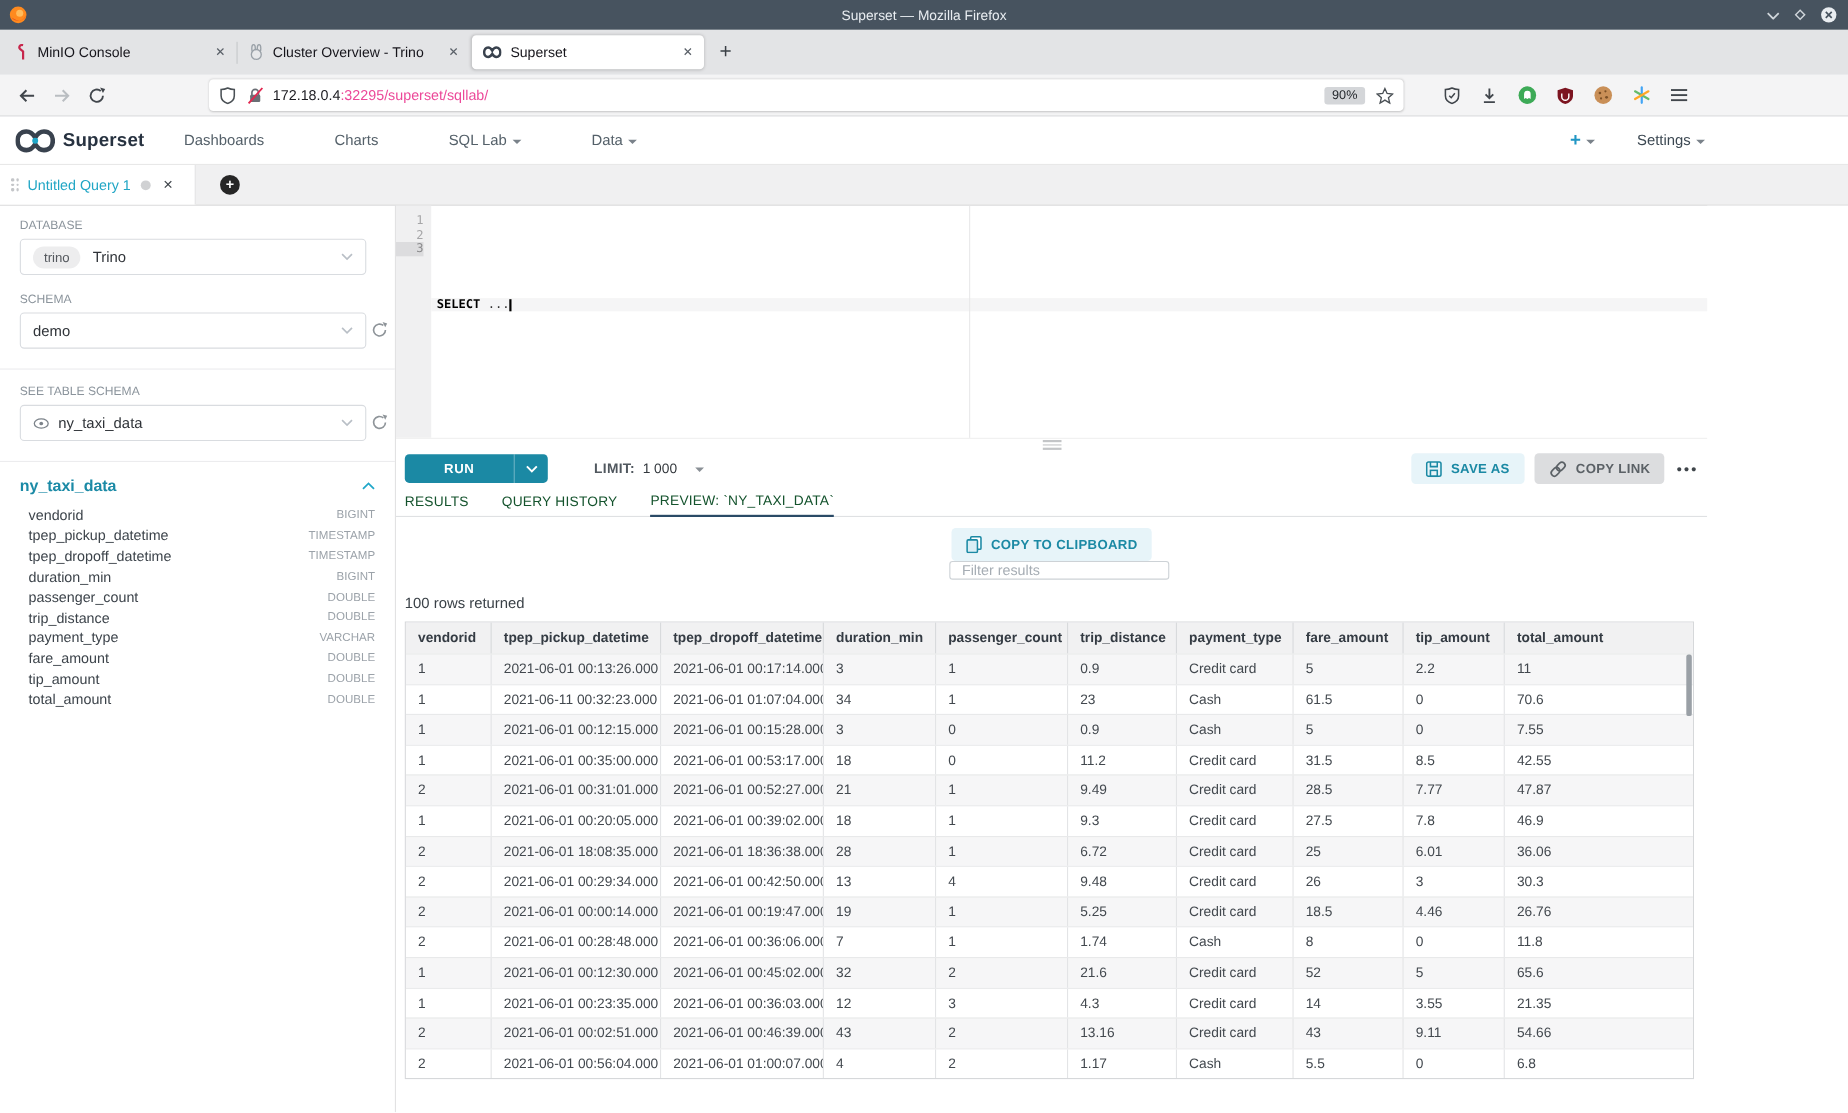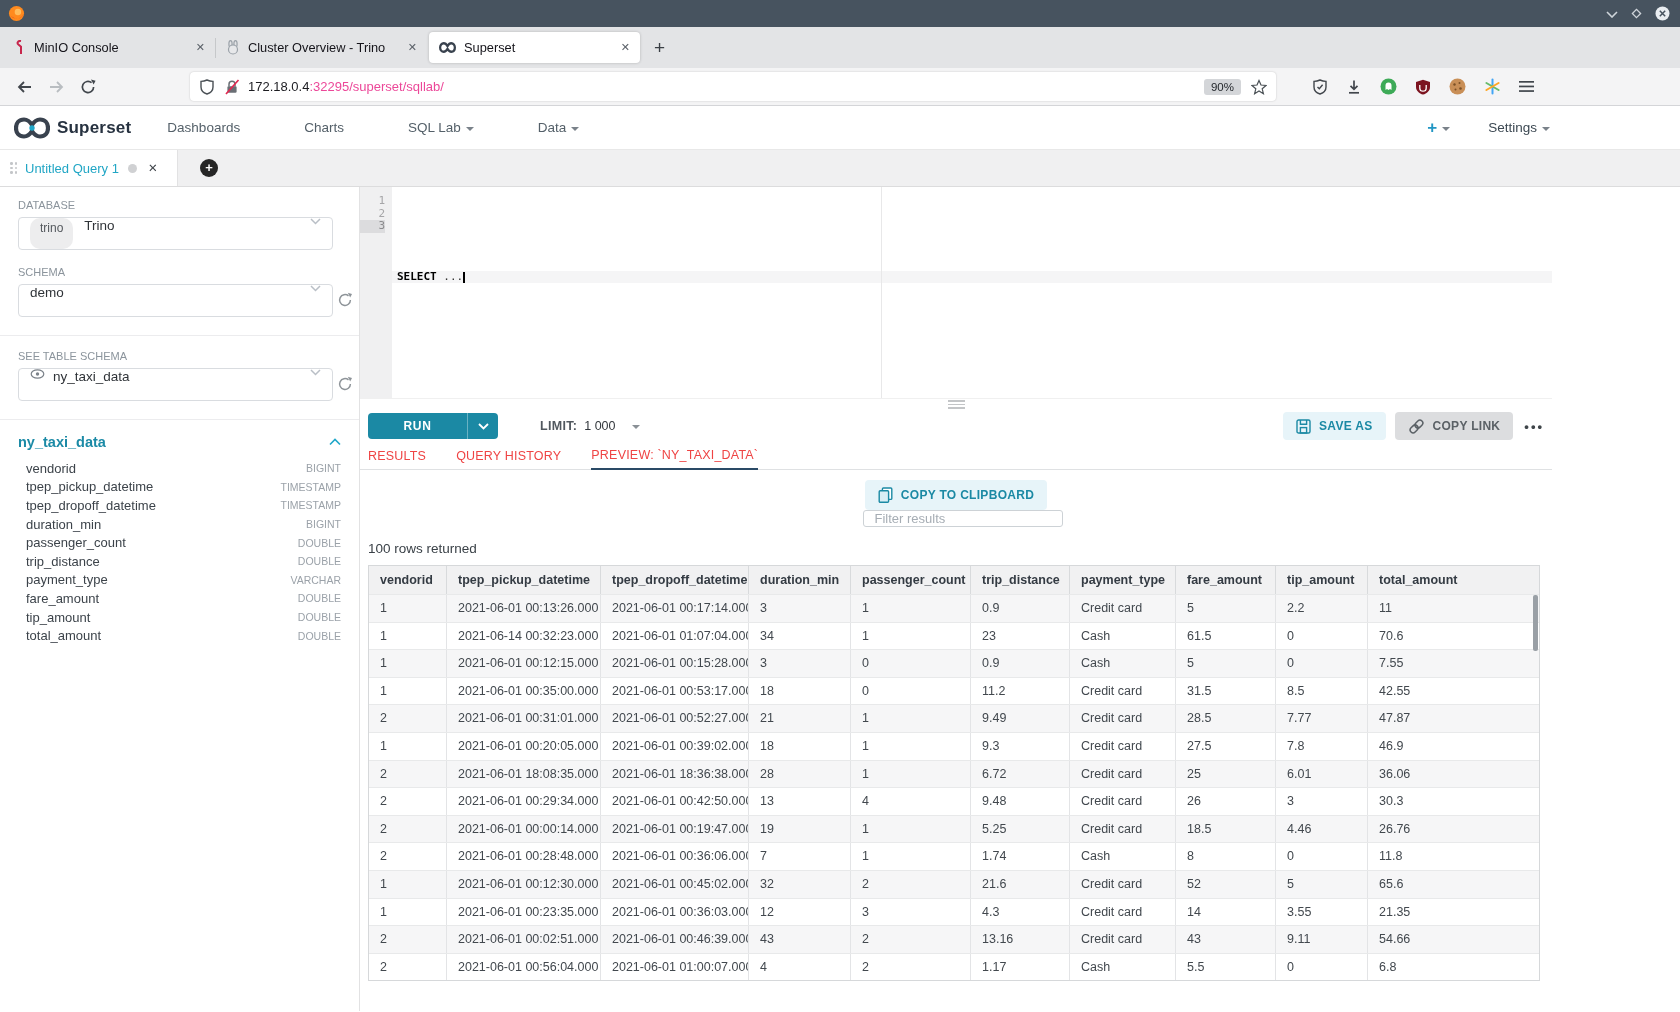--- a/index.html
+++ b/index.html
@@ -51,21 +51,21 @@
   .qtab-title { color:#21a6c5; font-size:13px; white-space:nowrap; }
   .qtab-dot { width:9px; height:9px; border-radius:50%; background:#d0d1d3; margin-left:9px; }
   .qtab-close { margin-left:11px; color:#3f444a; font-size:11.5px; }
   .qtab-add { align-self:center; margin-left:22px; width:18px; height:18px; border-radius:50%; background:#262626; color:#fff; font-size:13px; line-height:17px; text-align:center; font-weight:bold; }
 
   
   .main { display:flex; height:824px; }
   .sidebar { width:360px; border-right:1px solid #e2e2e3; padding-top:12px; flex-shrink:0; }
   .side-label { margin:0 18px 6px; font-size:11px; color:#8b949c; }
   .side-row { position:relative; margin:0 18px 16px; }
-  .select { height:33px; border:1px solid #d9dce0; border-radius:4px; background:#fff; display:flex; padding:0 11px; width:315px; }
+  .select { height:33px; border:1px solid #d9dce0; border-radius:4px; background:#fff; display:flex; align-items:center; padding:0 11px; width:315px; }
   .sel-text { font-size:13.5px; color:#2f3338; }
   .sel-chevron { margin-left:auto; }
   .pill { background:#ededee; border-radius:10px; padding:3px 10px; font-size:12px; color:#55595e; margin-right:11px; }
   .refresh-btn { position:absolute; right:-12px; top:8px; }
   .divider { border-top:1px solid #ececee; margin:18px 0 14px; }
   .schema-head { display:flex; align-items:center; margin:4px 18px 9px; }
   .schema-title { color:#1b8aa6; font-weight:bold; font-size:14.5px; }
   .schema-collapse { margin-left:auto; }
   .col-row { display:flex; justify-content:space-between; align-items:center; margin:0 18px 0 26px; height:18.6px; }
   .col-name { font-size:13px; color:#3c434a; }
@@ -96,21 +96,21 @@
   .limit-group { margin-left:42px; display:flex; align-items:center; font-size:12.5px; }
   .limit-label { color:#51585f; font-weight:bold; letter-spacing:.3px; }
   .limit-value { color:#33383d; margin-left:7px; }
   .limit-caret { margin-left:16px; border-top-color:#8a9096; }
   .run-right { margin-left:auto; display:flex; align-items:center; }
   .btn-light { height:28px; display:flex; align-items:center; gap:8px; border-radius:4px; padding:0 13px; font-size:12px; font-weight:bold; letter-spacing:.3px; }
   .btn-saveas { background:#e7f4f9; color:#1b89a4; }
   .btn-copylink { background:#dcdddf; color:#5b6166; margin-left:9px; }
   .more-dots { color:#3f454a; font-size:13px; letter-spacing:2px; margin-left:11px; font-weight:bold; }
 
-  .res-tabs { height:28px; border-bottom:1px solid #dfe1e3; display:flex; gap:30px; padding-left:8px; font-size:12.5px; color:#ef4444; }
+  .res-tabs { height:28px; border-bottom:1px solid #dfe1e3; display:flex; gap:30px; padding-left:8px; font-size:12.5px; color:#14532d; }
   .res-tab { display:flex; align-items:center; height:28px; letter-spacing:.2px; }
   .res-tab.active { border-bottom:2px solid #2a4a66; }
 
   .res-controls { display:flex; align-items:center; padding:10px 8px 0;flex-direction:column; }
   .btn-clip { background:#e7f4f9; color:#1b89a4; height:30px; }
   .filter-input { margin-left:13px; flex:1; height:31px; border:1px solid #cdd2d6; border-radius:3px; padding:0 11px; font-size:13px; color:#333; font-family:"Liberation Sans",sans-serif; outline:none; }
   .filter-input::placeholder { color:#a6adb4; }
 
   .rows-returned { padding:14px 8px 0; font-size:13.5px; color:#3a4147; }
 
@@ -133,20 +133,21 @@
 <div class="screen">
 
   <div class="titlebar">
     <span class="fx-logo">
       <svg width="17" height="17" viewBox="0 0 18 18">
           <circle cx="9" cy="9" r="8" fill="#ff8a1e"></circle>
           <path d="M2.6 11.5 a8 8 0 0 0 13.8-2.2 c-.8 4.6-6.6 6.8-10.6 4" fill="#e6491f" opacity=".85"></path>
           <circle cx="10.5" cy="7.5" r="3.4" fill="#ffc163" opacity=".9"></circle>
         </svg>
     </span>
+    <span class="win-title">Superset — Mozilla Firefox</span>
     <span class="win-controls">
       <span>
           <svg width="12" height="8" viewBox="0 0 12 8">
             <polyline points="1,2 6,7 11,2" fill="none" stroke="#cfd5da" stroke-width="1.6"></polyline>
           </svg>
         </span>
       <span>
           <svg width="11" height="11" viewBox="0 0 11 11">
             <rect x="2.6" y="2.6" width="5.8" height="5.8" fill="none" stroke="#cfd5da" stroke-width="1.3" transform="rotate(45 5.5 5.5)"></rect>
           </svg>
@@ -555,21 +556,21 @@
               <div class="td">3</div>
               <div class="td">1</div>
               <div class="td">0.9</div>
               <div class="td">Credit card</div>
               <div class="td">5</div>
               <div class="td">2.2</div>
               <div class="td">11</div>
             </div>
             <div class="tr">
               <div class="td">1</div>
-              <div class="td">2021-06-14 00:32:23.000</div>
+              <div class="td">2021-06-11 00:32:23.000</div>
               <div class="td">2021-06-01 01:07:04.000</div>
               <div class="td">34</div>
               <div class="td">1</div>
               <div class="td">23</div>
               <div class="td">Cash</div>
               <div class="td">61.5</div>
               <div class="td">0</div>
               <div class="td">70.6</div>
             </div>
             <div class="tr odd">

